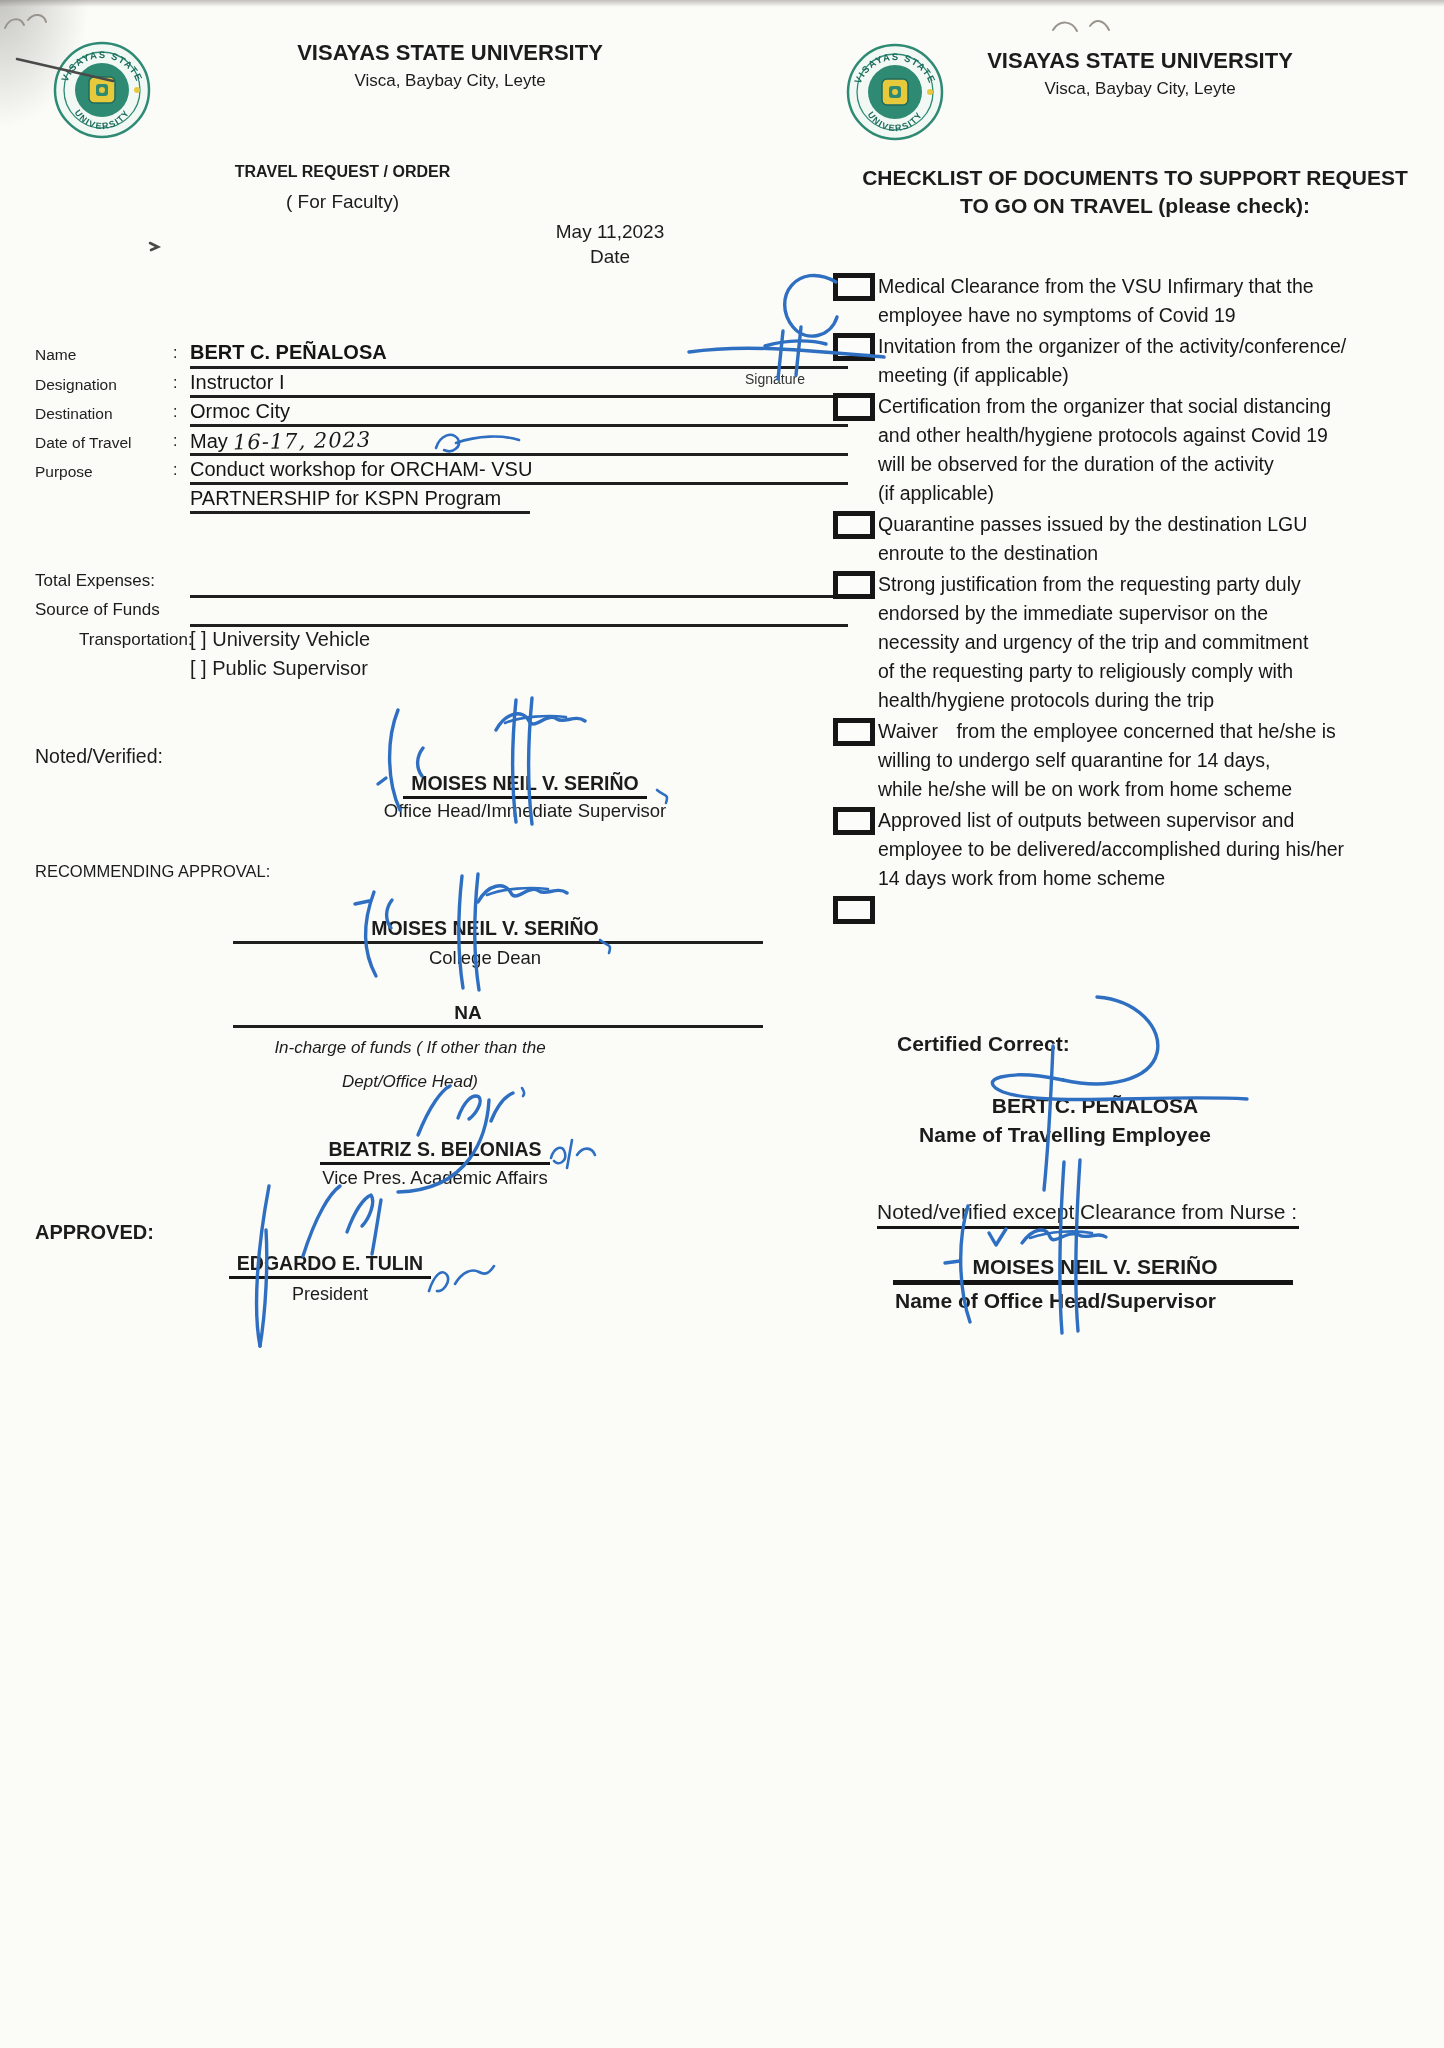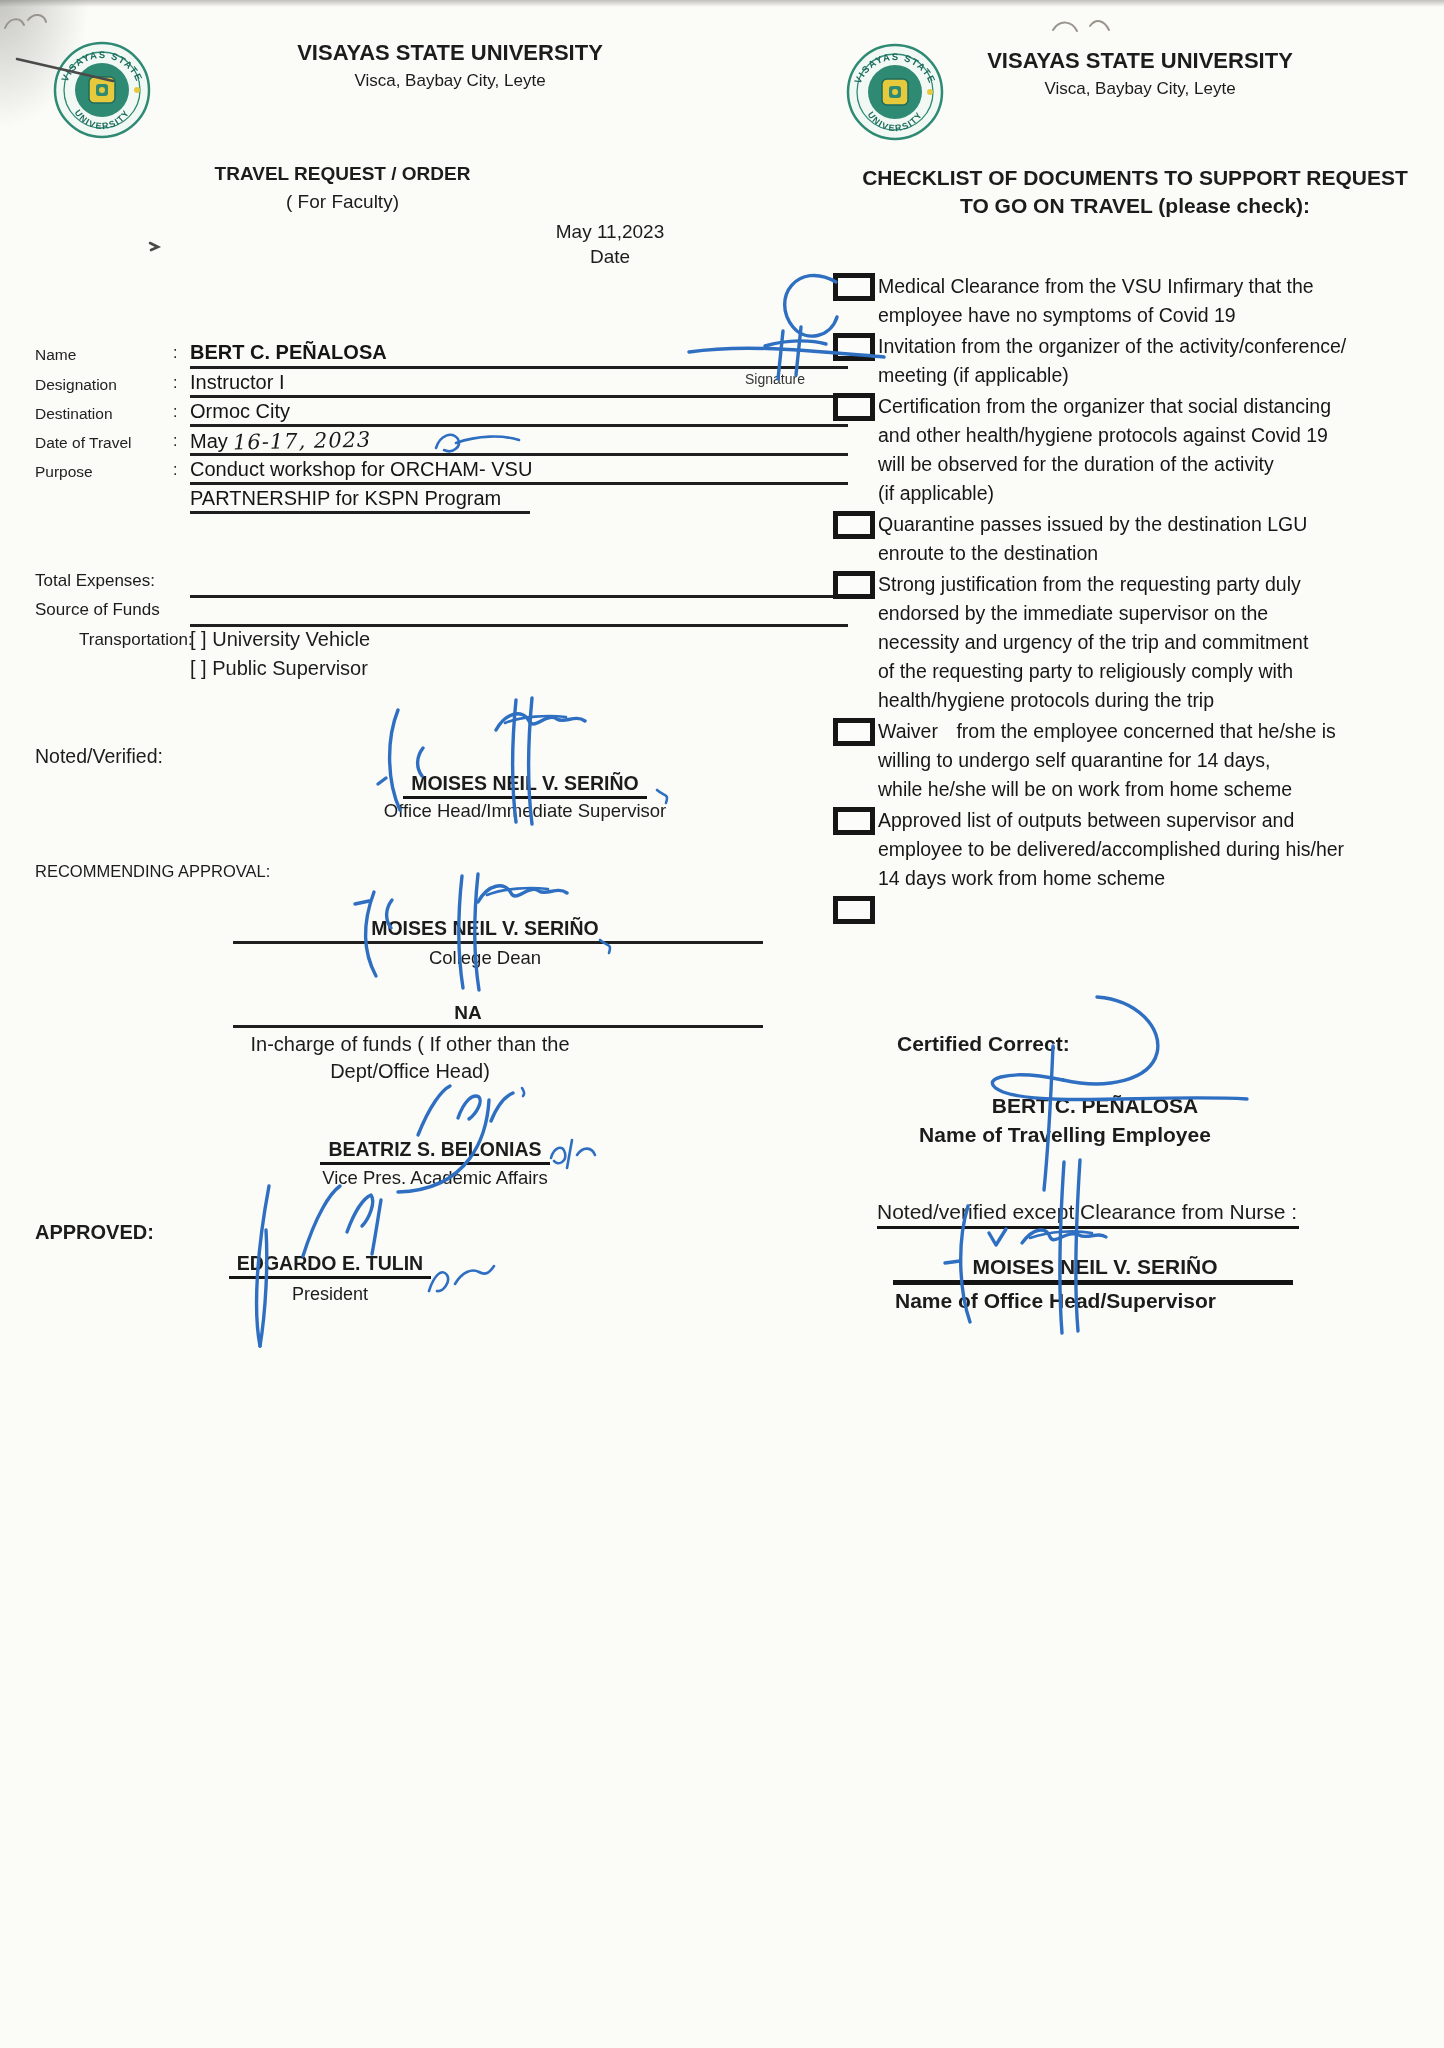--- a/index.html
+++ b/index.html
@@ -53,21 +53,21 @@
       <path id="arcT1" d="M 13 55 A 37 37 0 1 1 87 55"></path>
       <path id="arcB1" d="M 19 58 A 31 31 0 0 0 81 58"></path>
     </defs>
     <text class="seal-txt" font-size="9.5"><textPath href="#arcT1" startOffset="50%" text-anchor="middle">VISAYAS STATE</textPath></text>
     <text class="seal-txt" font-size="9"><textPath href="#arcB1" startOffset="50%" text-anchor="middle">UNIVERSITY</textPath></text>
   </svg>
 
   <div class="abs ctr b" style="left:240px;top:40px;width:420px;font-size:22px;">VISAYAS STATE UNIVERSITY</div>
   <div class="abs ctr" style="left:240px;top:71px;width:420px;font-size:17px;">Visca, Baybay City, Leyte</div>
 
-  <div class="abs ctr b" style="left:145px;top:163px;width:395px;font-size:19px;">TRAVEL REQUEST / ORDER</div>
+  <div class="abs ctr b" style="left:145px;top:163px;width:395px;font-size:16px;">TRAVEL REQUEST / ORDER</div>
   <div class="abs ctr" style="left:145px;top:191px;width:395px;font-size:19px;">( For Faculty)</div>
 
   <div class="abs ctr" style="left:540px;top:221px;width:140px;font-size:19px;">May 11,2023</div>
   <div class="abs ctr" style="left:540px;top:246px;width:140px;font-size:19px;">Date</div>
 
   <div class="lbl" style="left:35px;top:346px;">Name</div>
   <div class="colon" style="left:173px;top:344px;">:</div>
   <div class="val b" style="left:190px;top:341px;">BERT C. PEÑALOSA</div>
   <div class="rule" style="left:190px;top:366px;width:658px;"></div>
   <div class="abs" style="left:745px;top:371px;font-size:14px;color:#333;">Signature</div>
@@ -111,21 +111,21 @@
   </div>
   <div class="abs ctr" style="left:330px;top:800px;width:390px;font-size:18.5px;">Office Head/Immediate Supervisor</div>
 
   <div class="abs" style="left:35px;top:862px;font-size:16.5px;">RECOMMENDING APPROVAL:</div>
   <div class="abs ctr b" style="left:290px;top:917px;width:390px;font-size:19.5px;">MOISES NEIL V. SERIÑO</div>
   <div class="rule" style="left:233px;top:941px;width:530px;"></div>
   <div class="abs ctr" style="left:290px;top:947px;width:390px;font-size:18.5px;">College Dean</div>
 
   <div class="abs ctr b" style="left:233px;top:1002px;width:470px;font-size:19px;">NA</div>
   <div class="rule" style="left:233px;top:1025px;width:530px;"></div>
-  <div class="abs ctr" style="left:210px;top:1031px;width:400px;font-size:20px;white-space:pre-line;line-height:27px;">In-charge of  funds ( If other than the
+  <div class="abs ctr" style="left:210px;top:1031px;width:400px;font-size:17px;white-space:pre-line;line-height:34px;font-style:italic;">In-charge of  funds ( If other than the
 Dept/Office Head)</div>
 
   <div class="abs ctr" style="left:240px;top:1138px;width:390px;font-size:19.5px;">
     <span class="uline b">BEATRIZ S. BELONIAS</span>
   </div>
   <div class="abs ctr" style="left:240px;top:1167px;width:390px;font-size:18.5px;">Vice Pres. Academic Affairs</div>
 
   <div class="abs b" style="left:35px;top:1221px;font-size:20px;">APPROVED:</div>
   <div class="abs ctr" style="left:135px;top:1252px;width:390px;font-size:19.5px;">
     <span class="uline b">EDGARDO E. TULIN</span>

